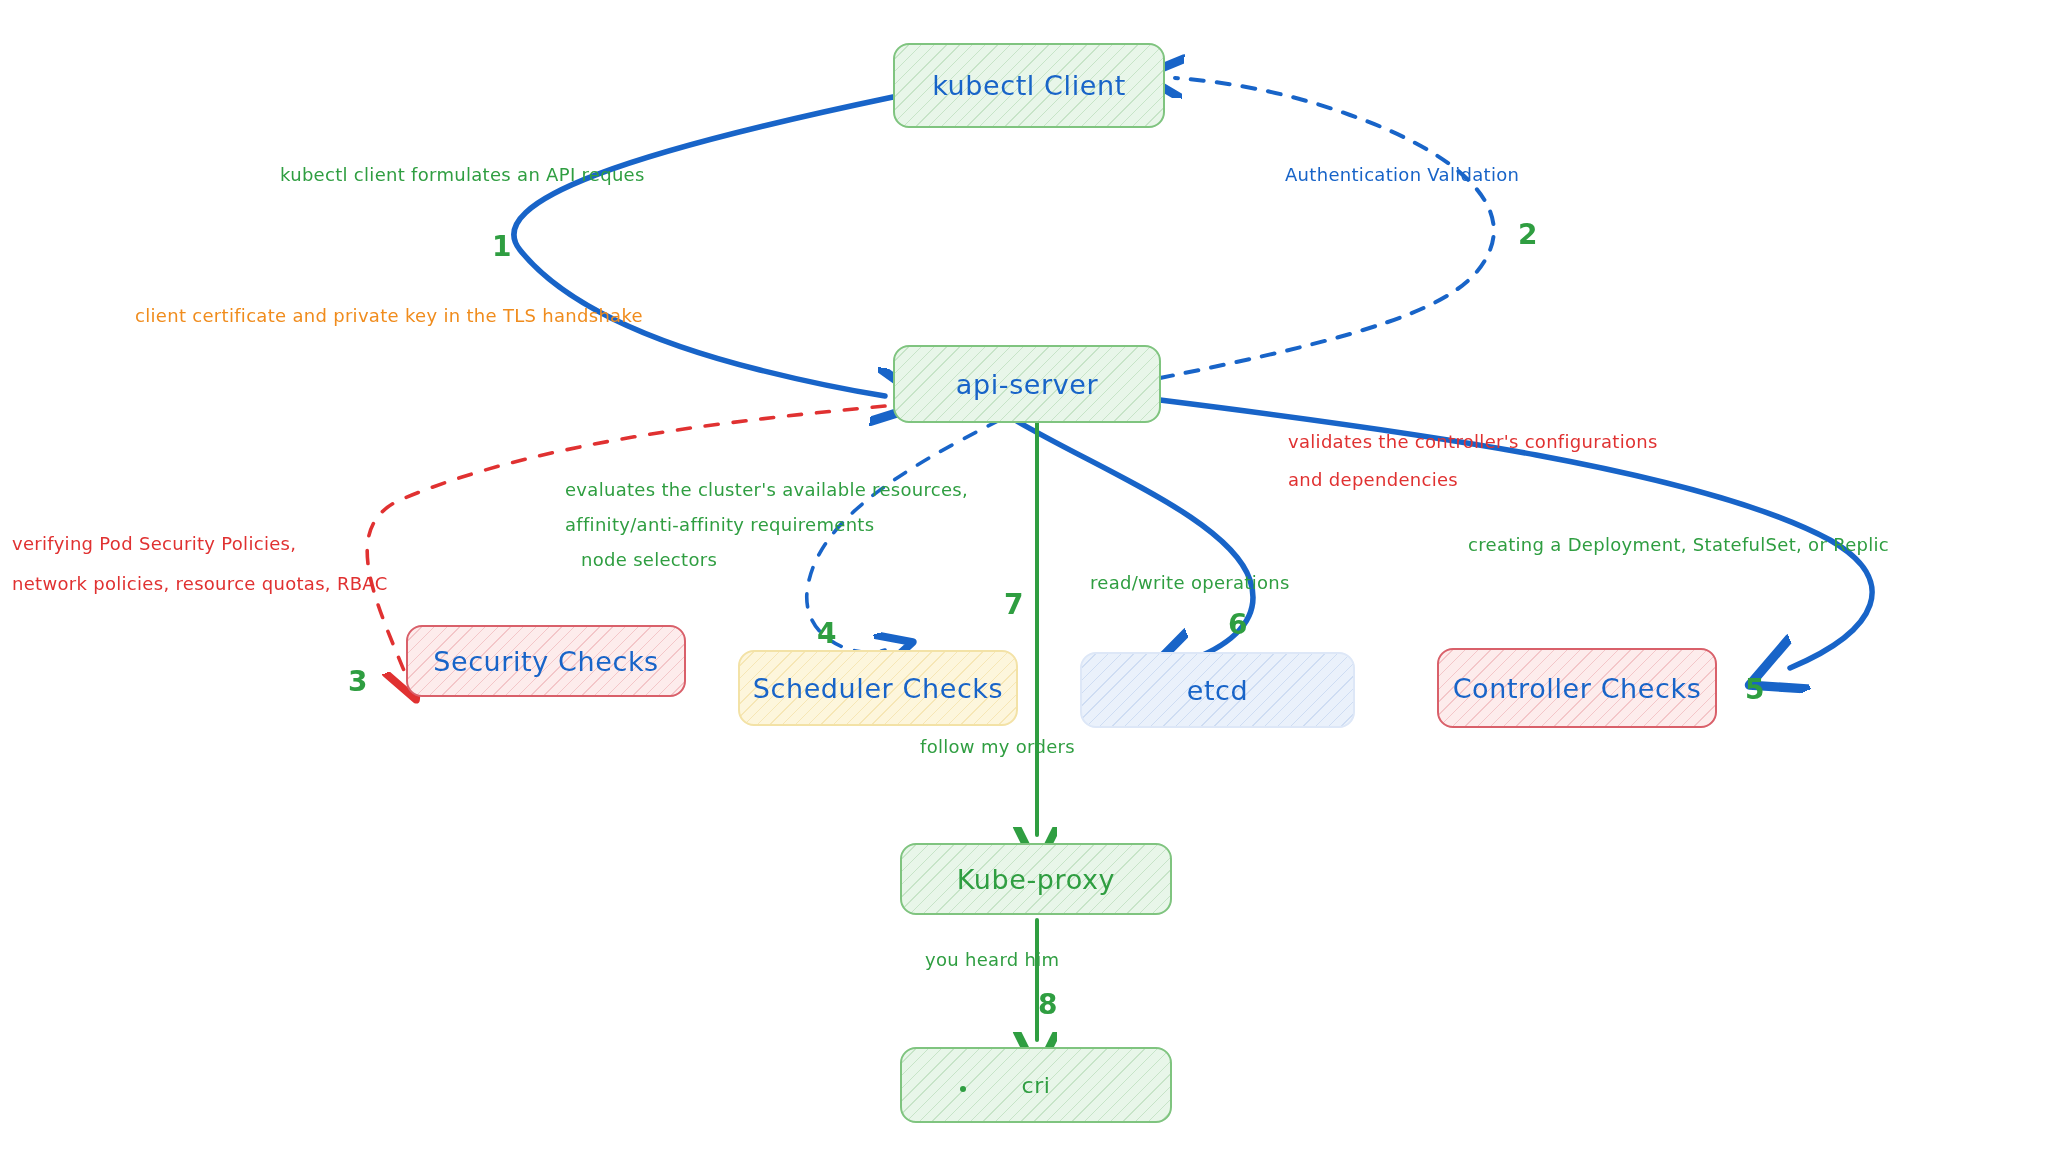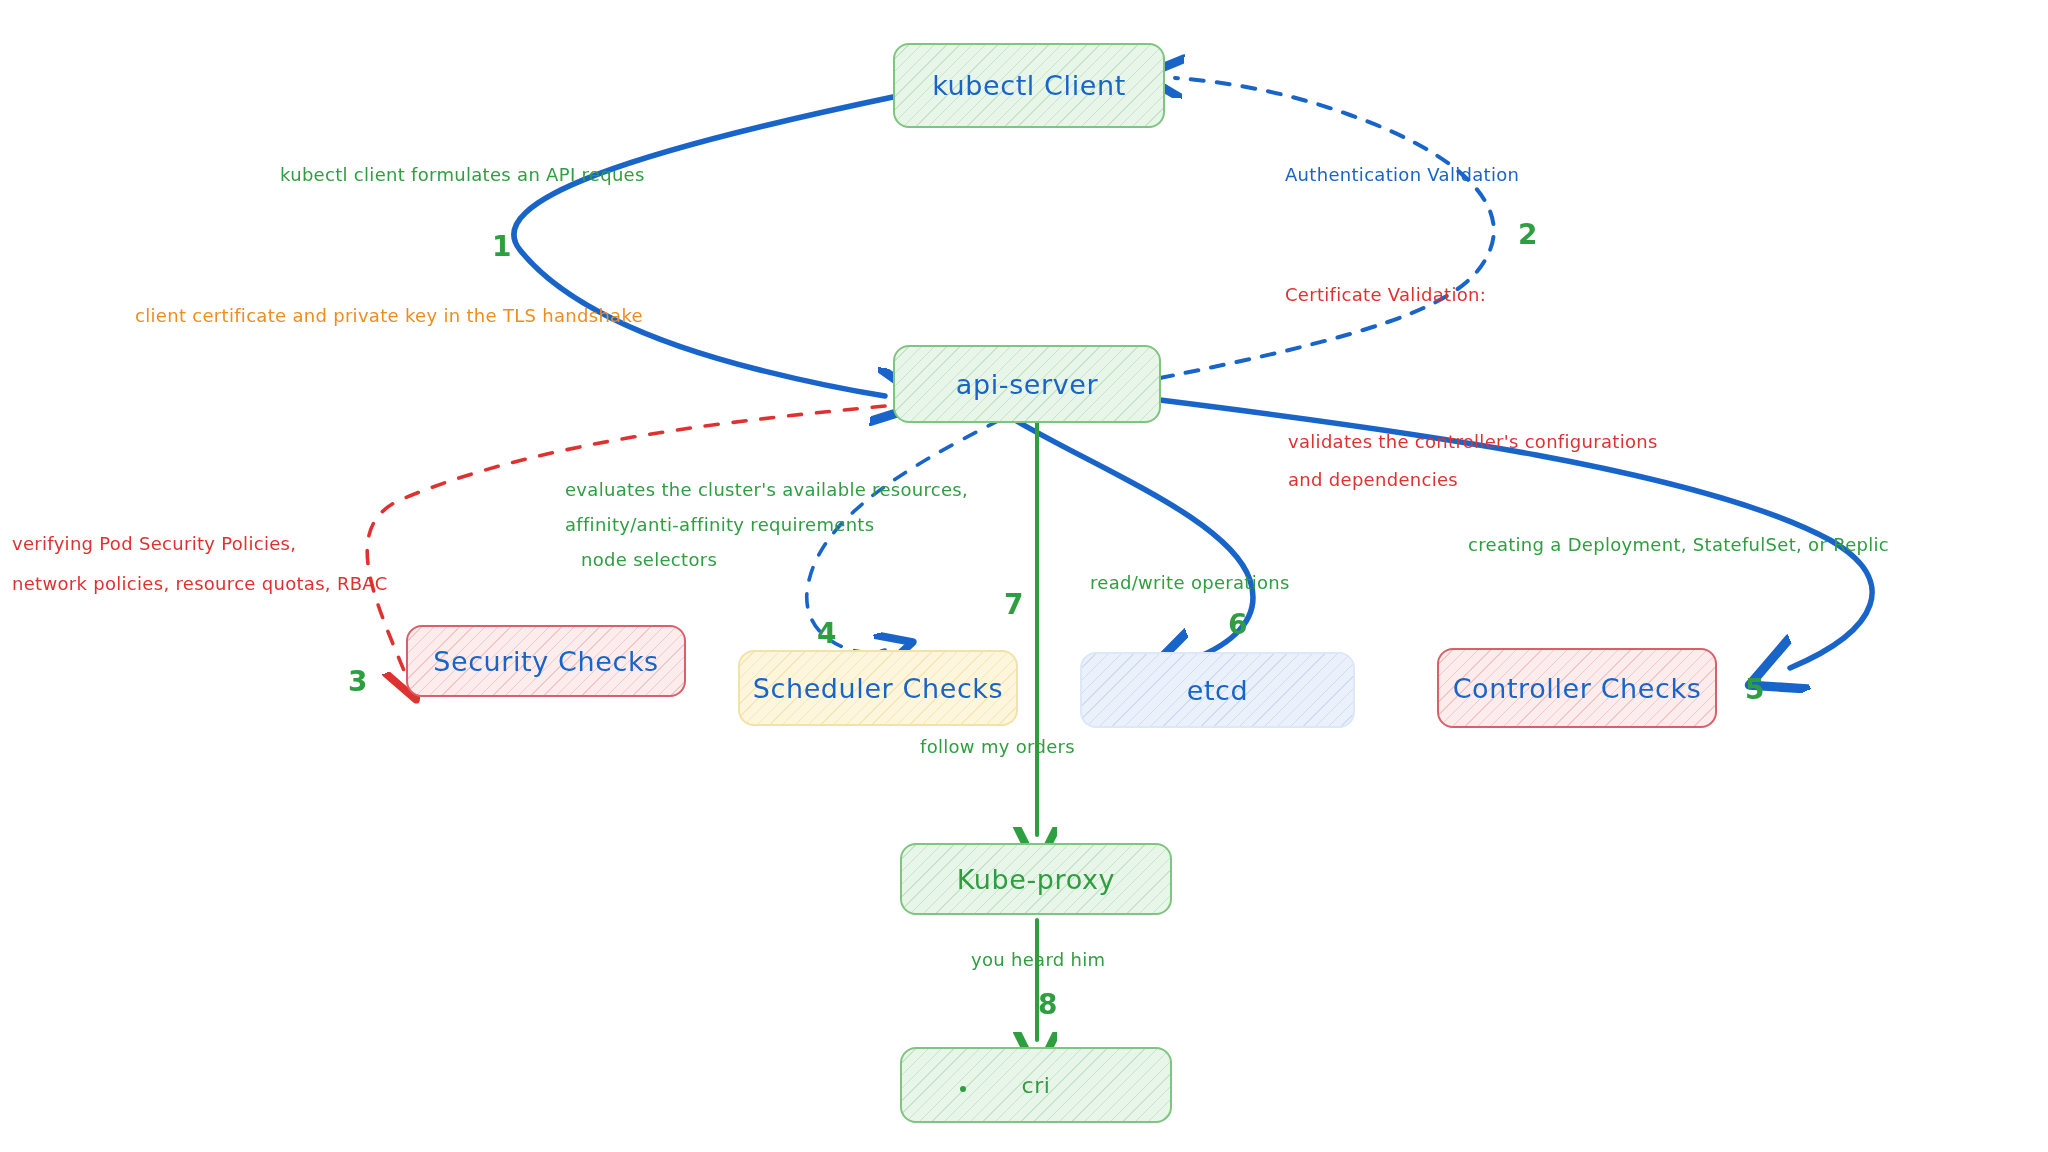--- a/index.html
+++ b/index.html
@@ -193,39 +193,38 @@
     <span class="node-label">cri</span>
   </div>
   <span class="cri-dot" style="left:960px; top:1086px;"></span>
 
   <div class="ann txt-green" style="left:280px; top:163px;">kubectl client formulates an API reques</div>
 
   <div class="ann txt-orange" style="left:135px; top:304px;text-align:center;">client certificate and private key in the TLS handshake</div>
 
   <div class="ann txt-blue" style="left:1285px; top:163px;">Authentication Validation</div>
 
-  <div class="ann txt-red" style="left:1285px; top:283px;">Certificate Validation:</div>
 
   <div class="ann txt-red" style="left:12px; top:532px;">verifying Pod Security Policies,</div>
   <div class="ann txt-red" style="left:12px; top:572px;">network policies, resource quotas, RBAC</div>
 
   <div class="ann txt-green" style="left:565px; top:478px;">evaluates the cluster's available resources,</div>
   <div class="ann txt-green" style="left:565px; top:513px;">affinity/anti-affinity requirements</div>
   <div class="ann txt-green" style="left:565px; top:548px;margin-left:16px;">node selectors</div>
 
   <div class="ann txt-red" style="left:1288px; top:430px;">validates the controller's configurations</div>
   <div class="ann txt-red" style="left:1288px; top:468px;">and dependencies</div>
 
   <div class="ann txt-green" style="left:1468px; top:533px;">creating a Deployment, StatefulSet, or Replic</div>
 
   <div class="ann txt-green" style="left:1090px; top:571px;">read/write operations</div>
 
   <div class="ann txt-green" style="left:920px; top:735px;">follow my orders</div>
 
-  <div class="ann txt-green" style="left:925px; top:948px;margin-left:46px;">you heard him</div>
+  <div class="ann txt-green" style="left:925px; top:948px;">you heard him</div>
 
   <div class="num" style="left:492px; top:230px;">1</div>
   <div class="num" style="left:1518px; top:218px;">2</div>
   <div class="num" style="left:348px; top:665px;">3</div>
   <div class="num" style="left:817px; top:617px;">4</div>
   <div class="num" style="left:1745px; top:673px;">5</div>
   <div class="num" style="left:1228px; top:608px;">6</div>
   <div class="num" style="left:1004px; top:588px;">7</div>
   <div class="num" style="left:1038px; top:988px;">8</div>
 

